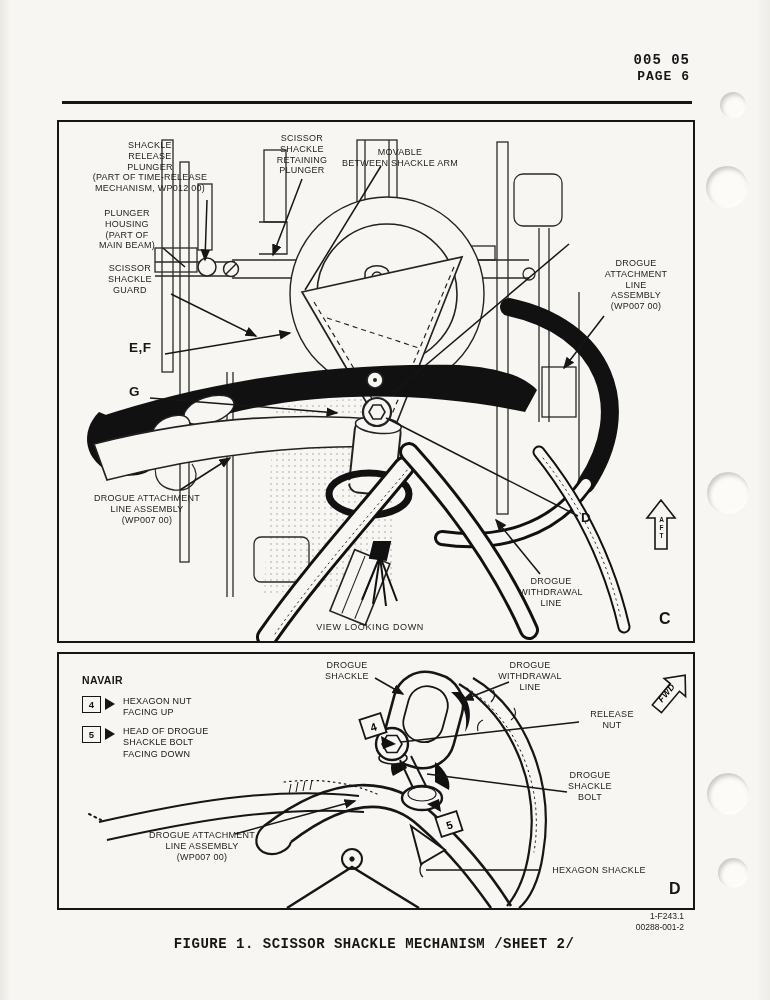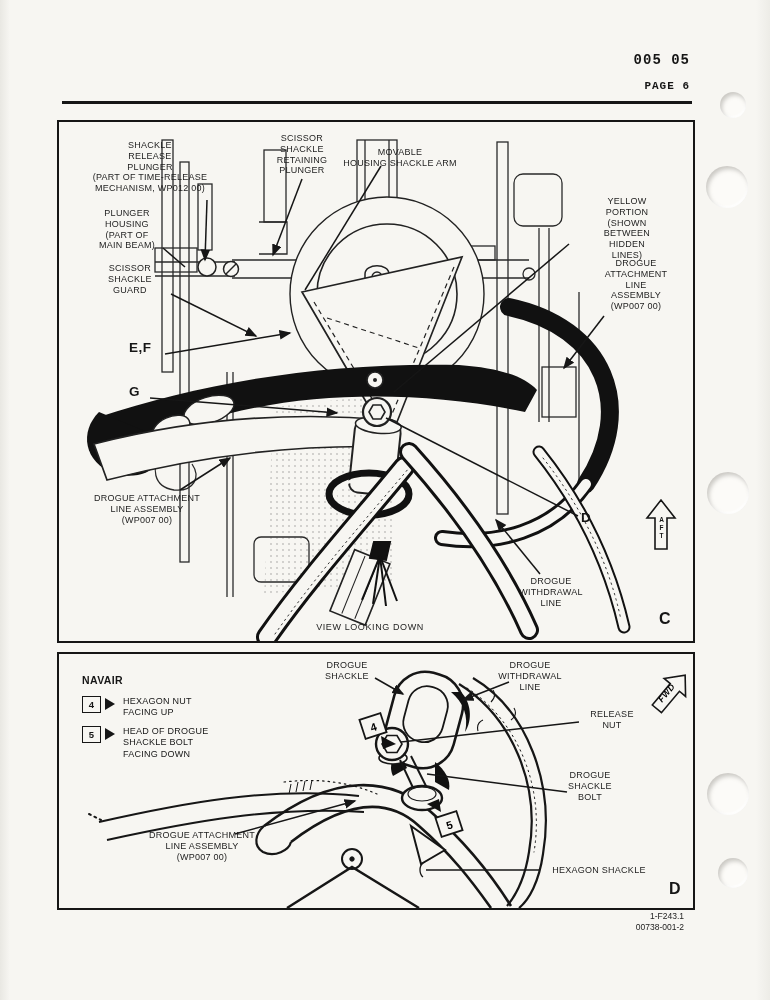--- a/index.html
+++ b/index.html
@@ -8,21 +8,21 @@
   .page::before{content:"";position:absolute;left:0;top:0;width:10px;height:100%;
         background:linear-gradient(90deg,#dddcd6,rgba(247,246,242,0));opacity:.55;pointer-events:none;}
   .page::after{content:"";position:absolute;right:0;top:0;width:14px;height:100%;
         background:linear-gradient(270deg,#e3e2dc,rgba(247,246,242,0));opacity:.5;pointer-events:none;}
 
   
   .hdr-left{position:absolute;left:62px;top:52px;font-size:16px;font-weight:bold;letter-spacing:.4px;}
   .hdr-right{position:absolute;right:80px;top:52px;text-align:right;
              font-family:"Liberation Mono",monospace;font-weight:bold;}
   .hdr-code{font-size:14px;letter-spacing:1px;margin-left:44px;}
-  .hdr-page{font-size:11px;letter-spacing:1px;margin-top:12px;}
+  .hdr-page{font-size:13px;letter-spacing:1px;margin-top:1px;}
   .rule{position:absolute;left:62px;top:101px;width:630px;height:3px;background:#161616;}
 
   
   .panel{position:absolute;left:57px;width:634px;border:2px solid #161616;background:#f7f6f2;}
   #panelC{top:120px;height:519px;}
   #panelD{top:652px;height:254px;}
   .panel svg{position:absolute;left:0;top:0;}
 
   .lbl{position:absolute;transform:translateX(-50%);text-align:center;white-space:pre-line;
        font-size:9px;line-height:1.2;letter-spacing:.25px;font-weight:500;color:#1d1d1d;}
@@ -214,25 +214,21 @@
 (PART OF
 MAIN BEAM)</div>
     <div class="lbl" style="left:71px;top:141px;">SCISSOR
 SHACKLE
 GUARD</div>
     <div class="lbl" style="left:243px;top:11px;">SCISSOR
 SHACKLE
 RETAINING
 PLUNGER</div>
     <div class="lbl" style="left:341px;top:25px;">MOVABLE
-HOUSING SHACKLE ARM</div>
-    <div class="lbl" style="left:568px;top:74px;">YELLOW
-PORTION
-(SHOWN BETWEEN
-HIDDEN LINES)</div>
+BETWEEN SHACKLE ARM</div>
     <div class="lbl" style="left:577px;top:136px;">DROGUE
 ATTACHMENT
 LINE
 ASSEMBLY
 (WP007 00)</div>
     <div class="lbl" style="left:88px;top:371px;">DROGUE ATTACHMENT
 LINE ASSEMBLY
 (WP007 00)</div>
     <div class="lbl" style="left:492px;top:454px;">DROGUE
 WITHDRAWAL
@@ -356,21 +352,22 @@
 BOLT</div>
     <div class="lbl" style="left:143px;top:176px;">DROGUE ATTACHMENT
 LINE ASSEMBLY
 (WP007 00)</div>
     <div class="lbl" style="left:540px;top:211px;">HEXAGON SHACKLE</div>
     <div class="plett" style="left:610px;top:226px;">D</div>
   </div>
 
   <div class="refs">
     <div>1-F243.1</div>
-    <div>00738-001-2</div>
+    <div>00288-001-2</div>
   </div>
+  <div class="caption">FIGURE 1. SCISSOR SHACKLE MECHANISM /SHEET 2/</div>
 
   <div class="hole h1"></div>
   <div class="hole h2"></div>
   <div class="hole h3"></div>
   <div class="hole h4"></div>
   <div class="hole h5"></div>
 </div>
 
 </body></html>

